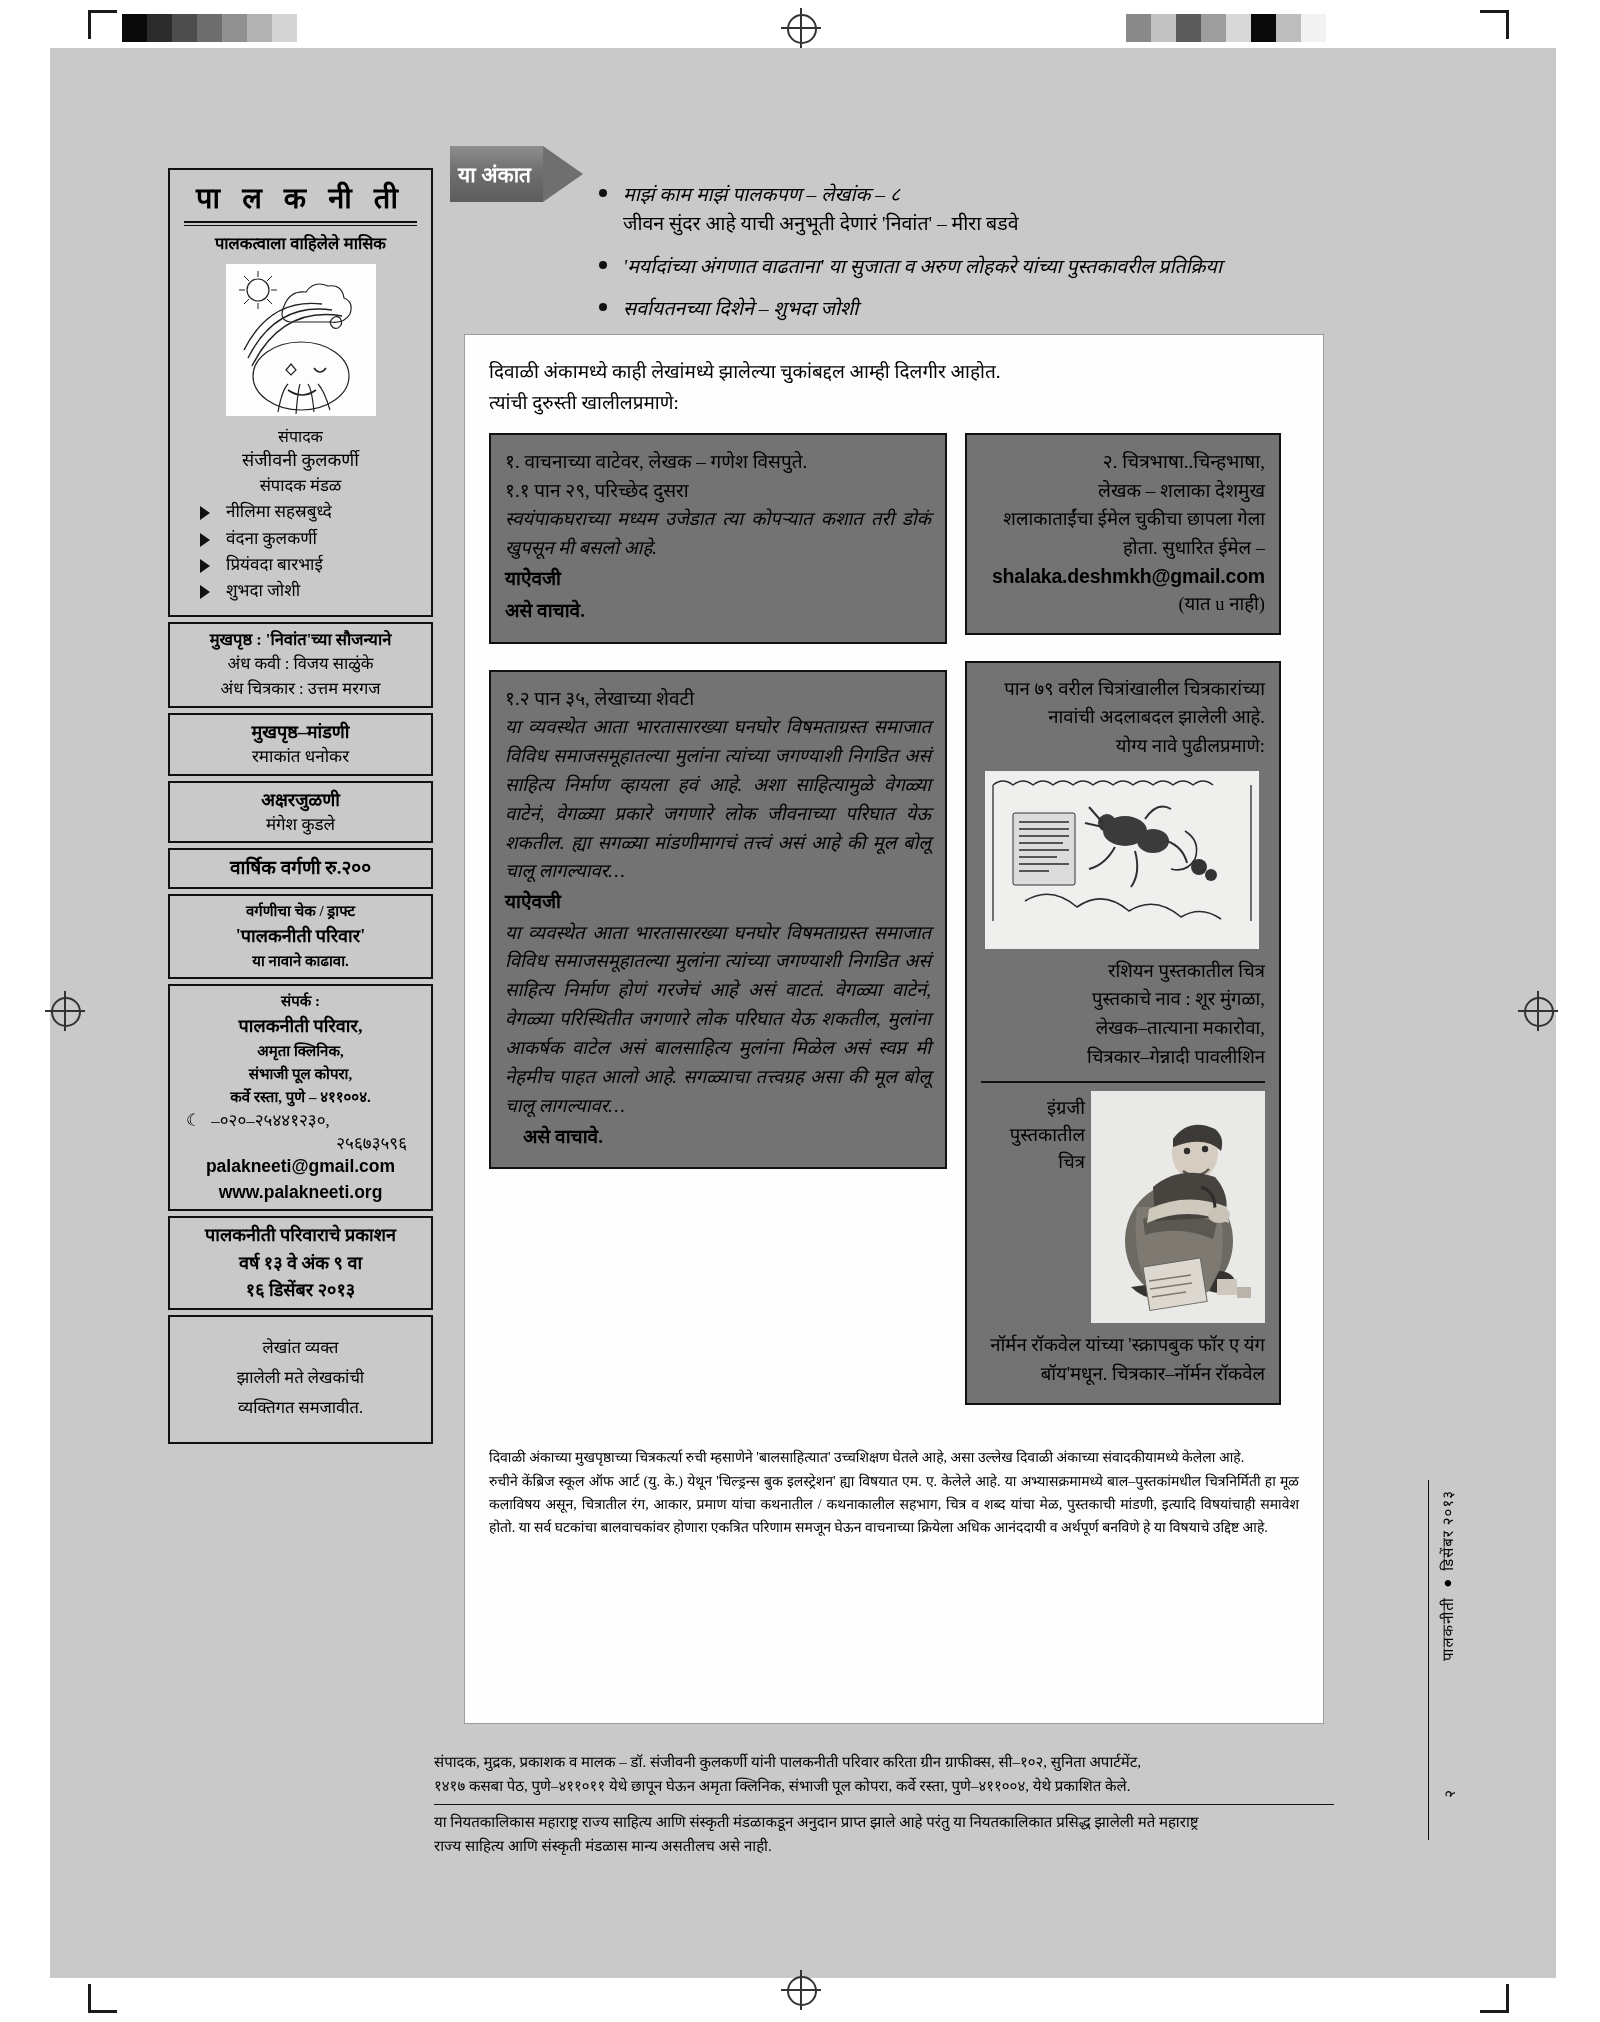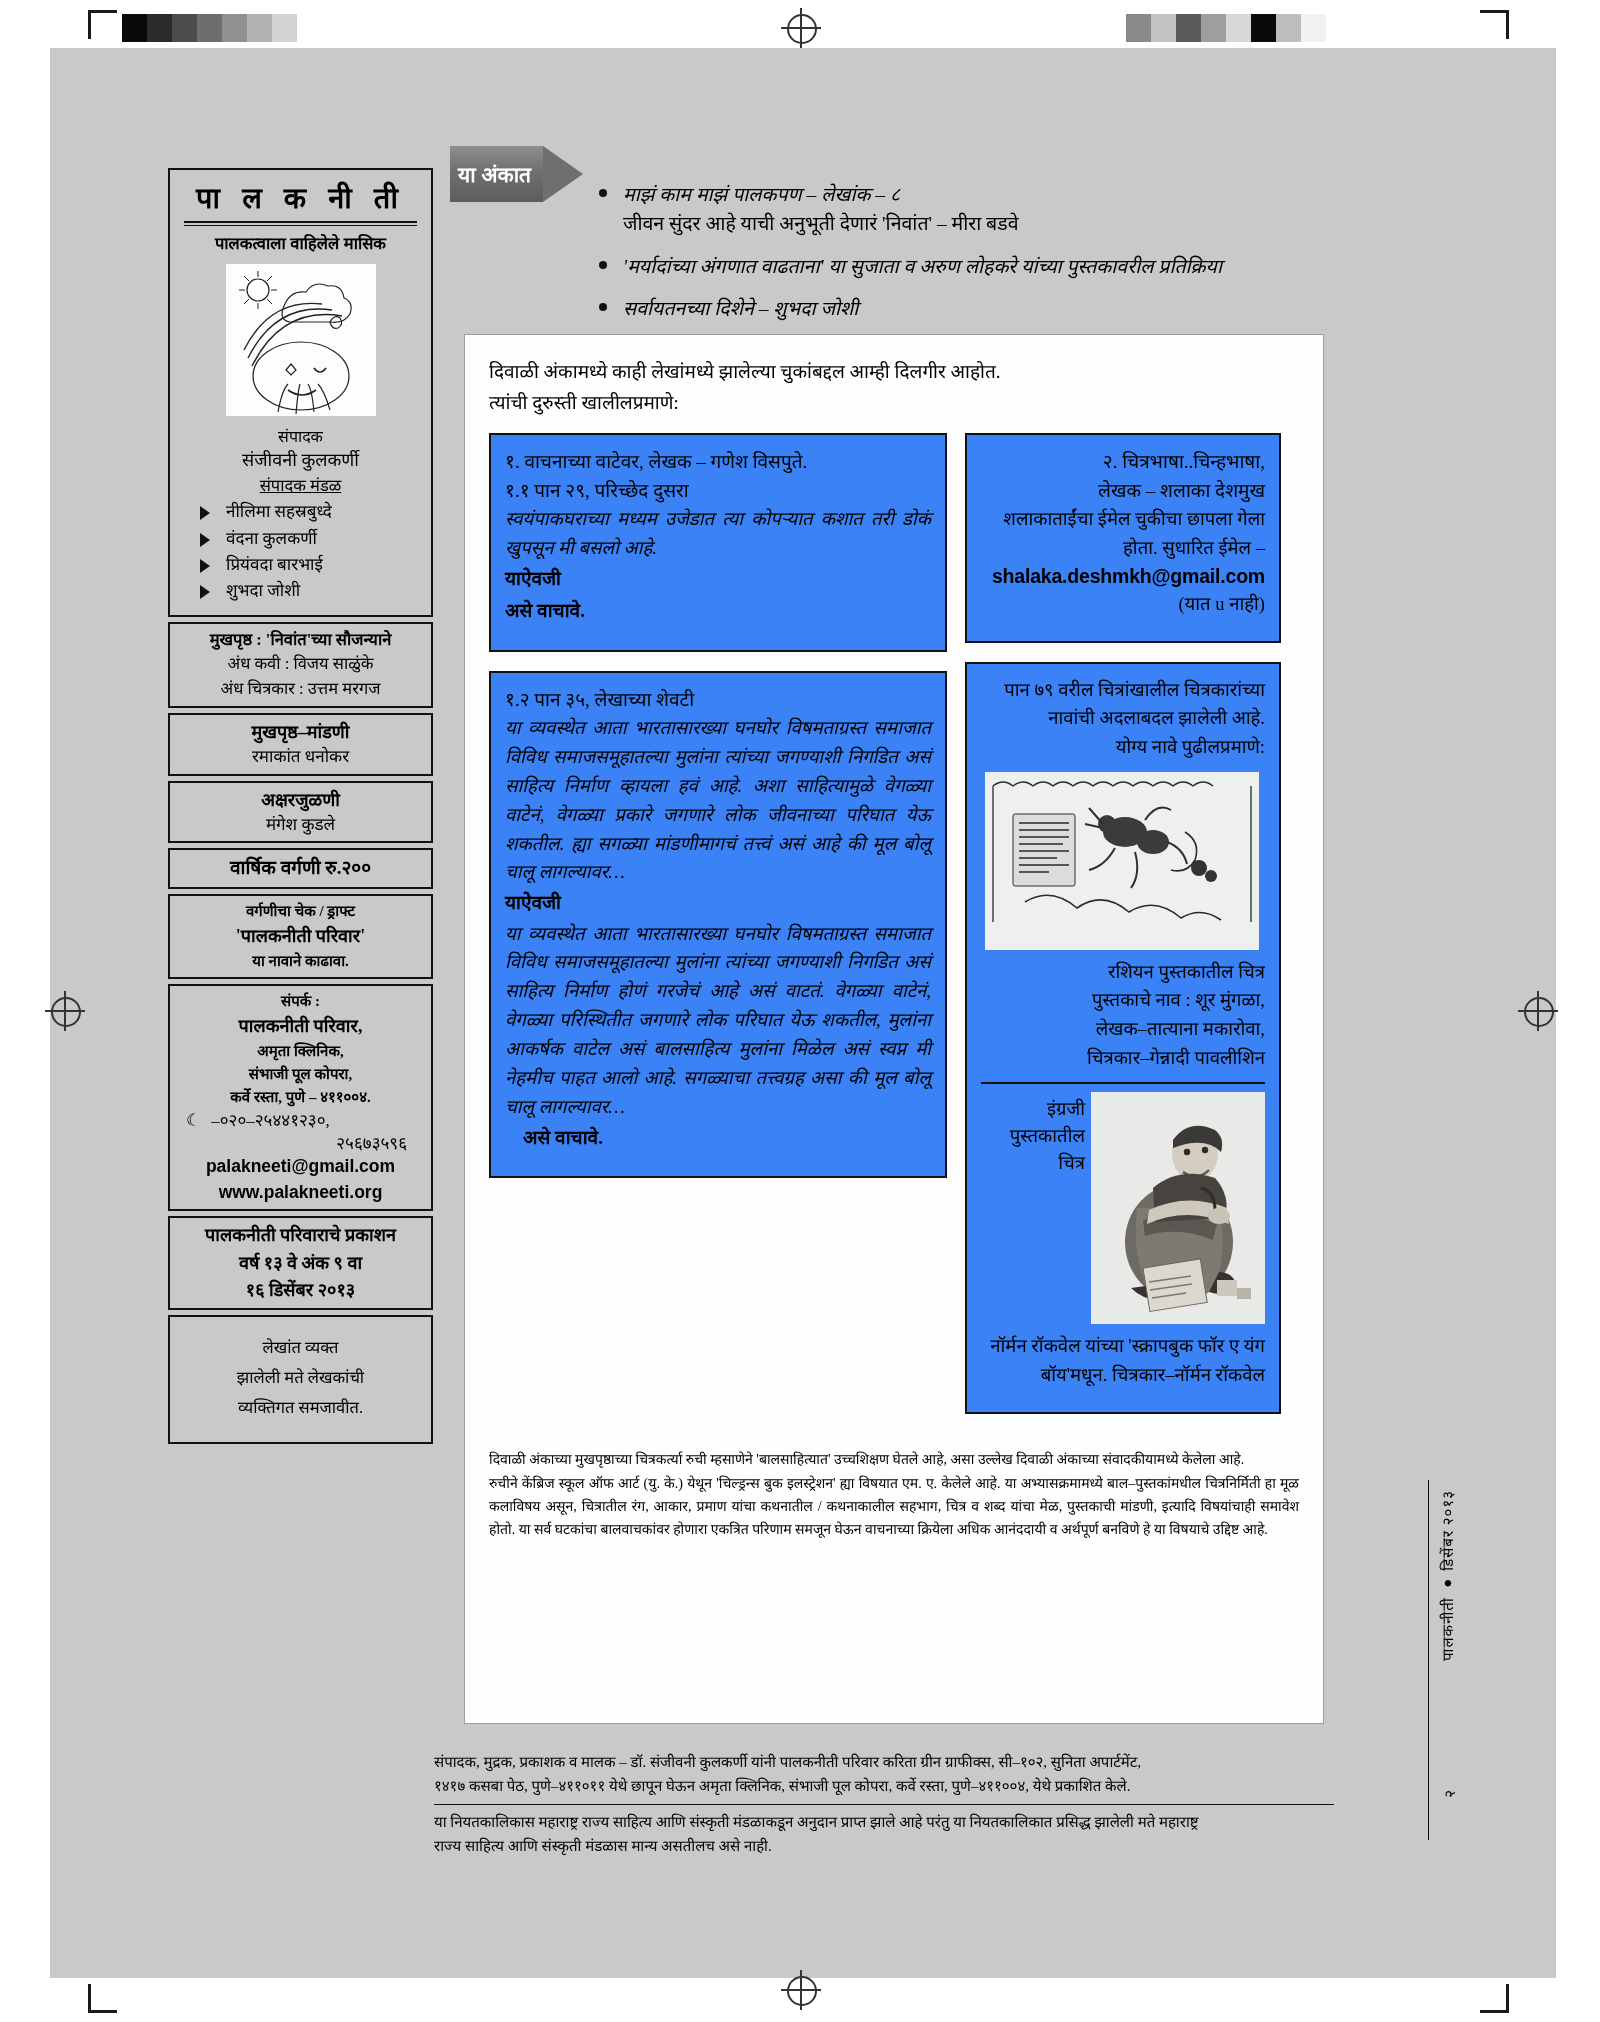--- a/index.html
+++ b/index.html
@@ -113,21 +113,21 @@
     width: 150px; height: 152px;
     margin: 6px auto 4px;
     background: #fdfdfd;
     position: relative;
     overflow: hidden;
   }
   .logo-art svg { display: block; }
 
   .ed-label { font-size: 16px; padding-top: 5px; }
   .ed-name  { font-size: 18px; }
-  .ed-board-label { font-size: 16.5px; padding-top: 2px; text-decoration: underline;}
+  .ed-board-label { font-size: 16.5px; padding-top: 2px;}
   .ed-list {
     list-style: none;
     margin: 3px 0 4px;
     padding: 0 0 0 18px;
     text-align: left;
   }
   .ed-list li {
     font-size: 17px;
     line-height: 1.55;
     position: relative;
@@ -222,23 +222,23 @@
   .cols {
     display: flex;
     gap: 18px;
     margin-top: 14px;
   }
   .col-left  { width: 458px; }
   .col-right { width: 316px; text-align: right; }
 
   .corr-box {
     border: 2px solid #111;
-    padding: 12px 14px 22px;
-    margin-bottom: 19px;
-    background: #3b82f6;
+    padding: 12px 14px 14px;
+    margin-bottom: 26px;
+    background: #737373;
   }
   .corr-title { font-size: 19px; line-height: 1.55; }
   .corr-sub   { font-size: 19px; line-height: 1.55; }
   .corr-italic {
     font-style: italic;
     font-size: 18.5px;
     line-height: 1.56;
     text-align: justify;
   }
   .corr-strong {

